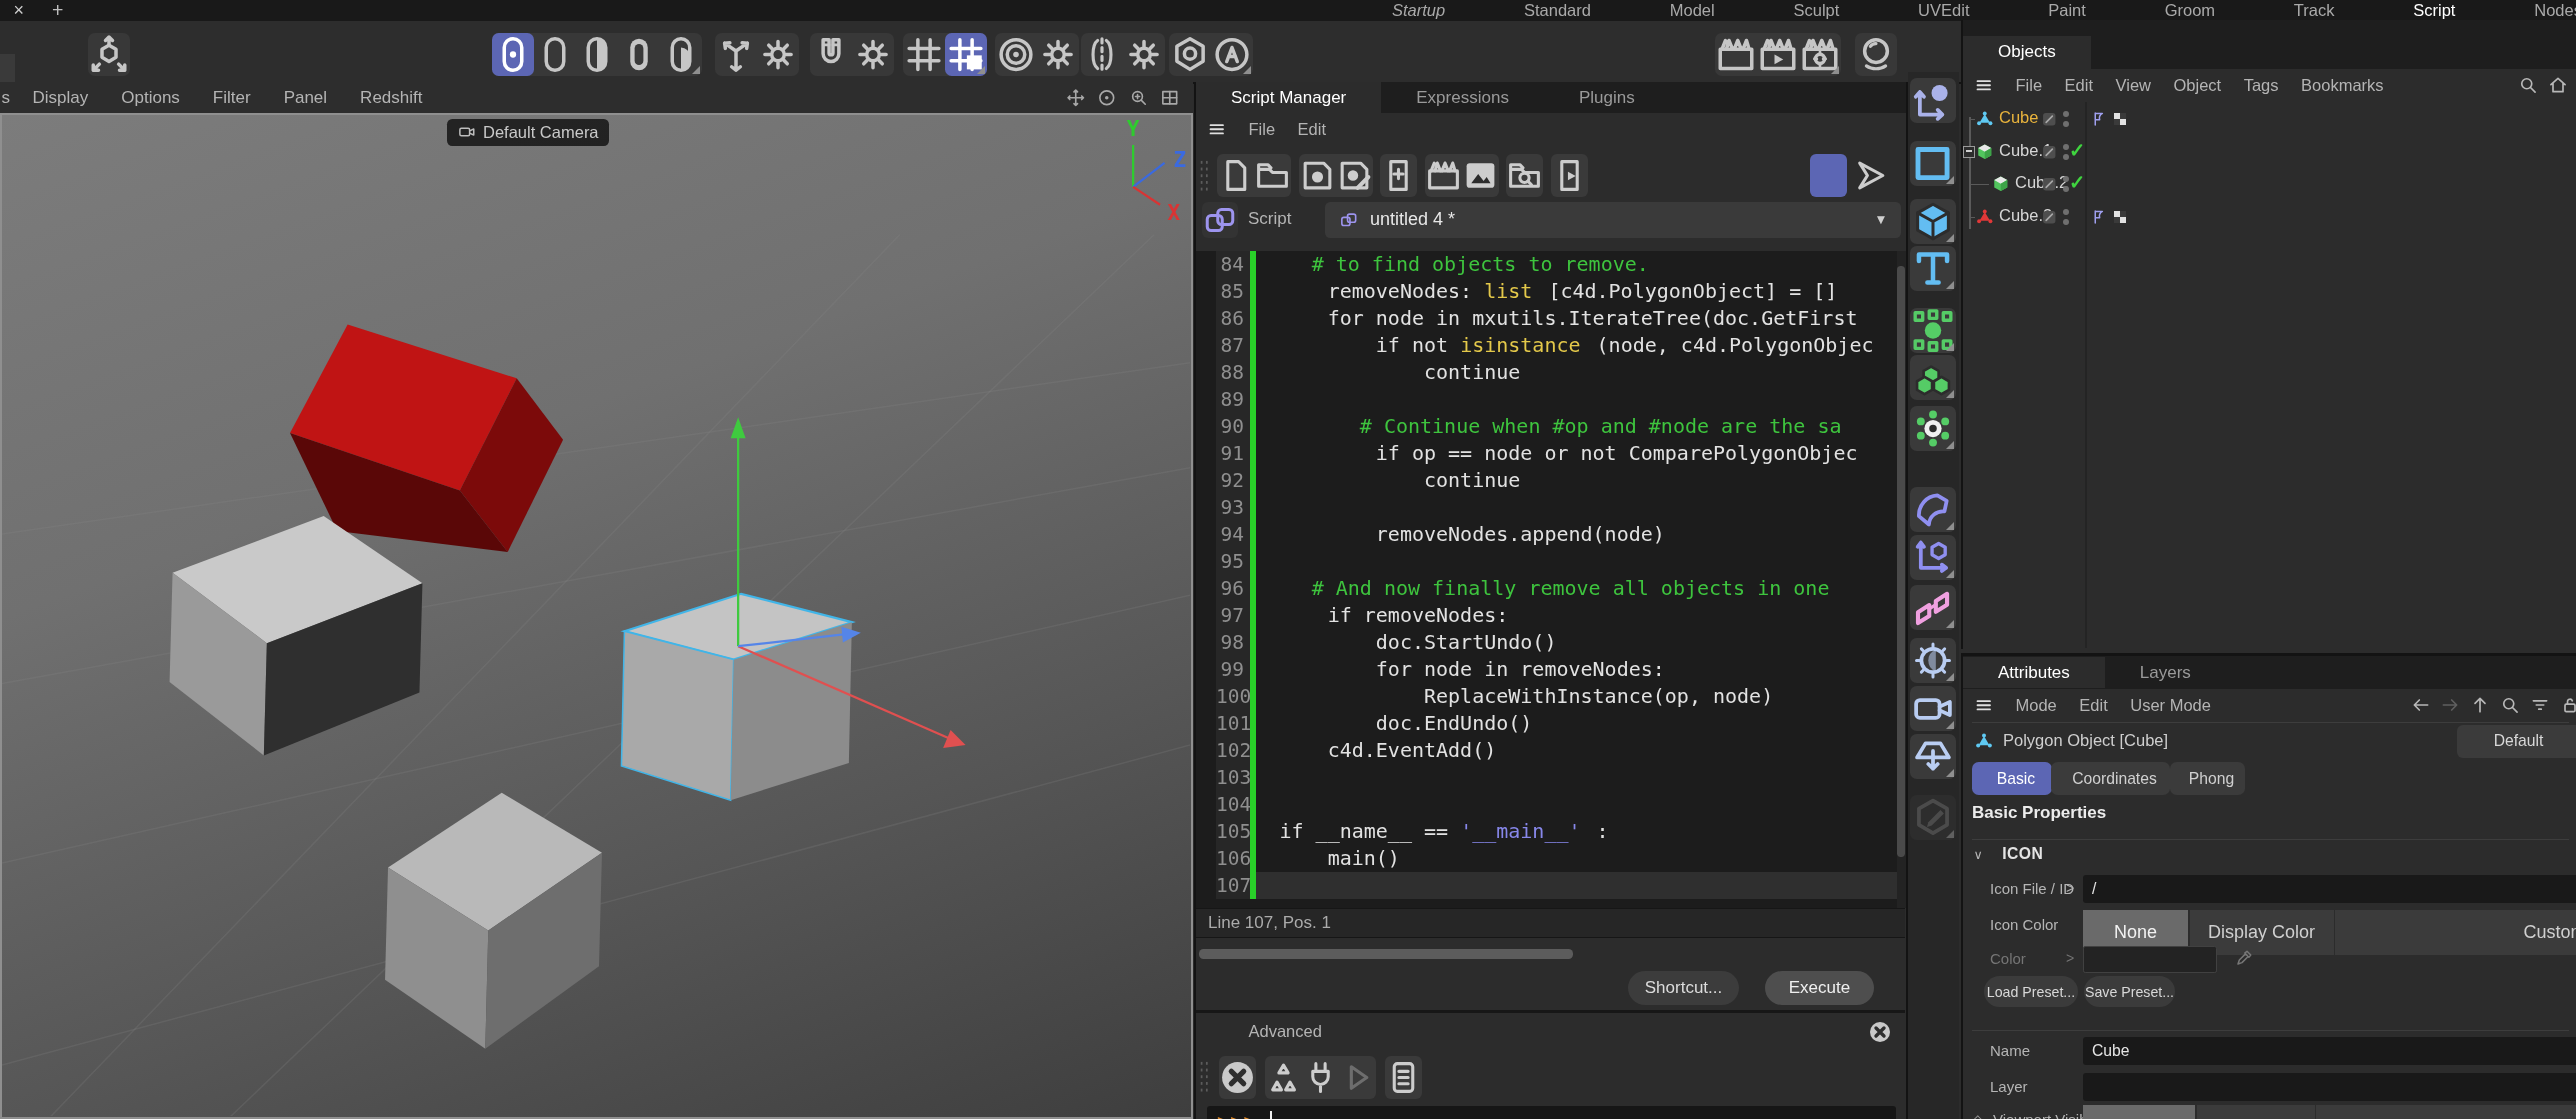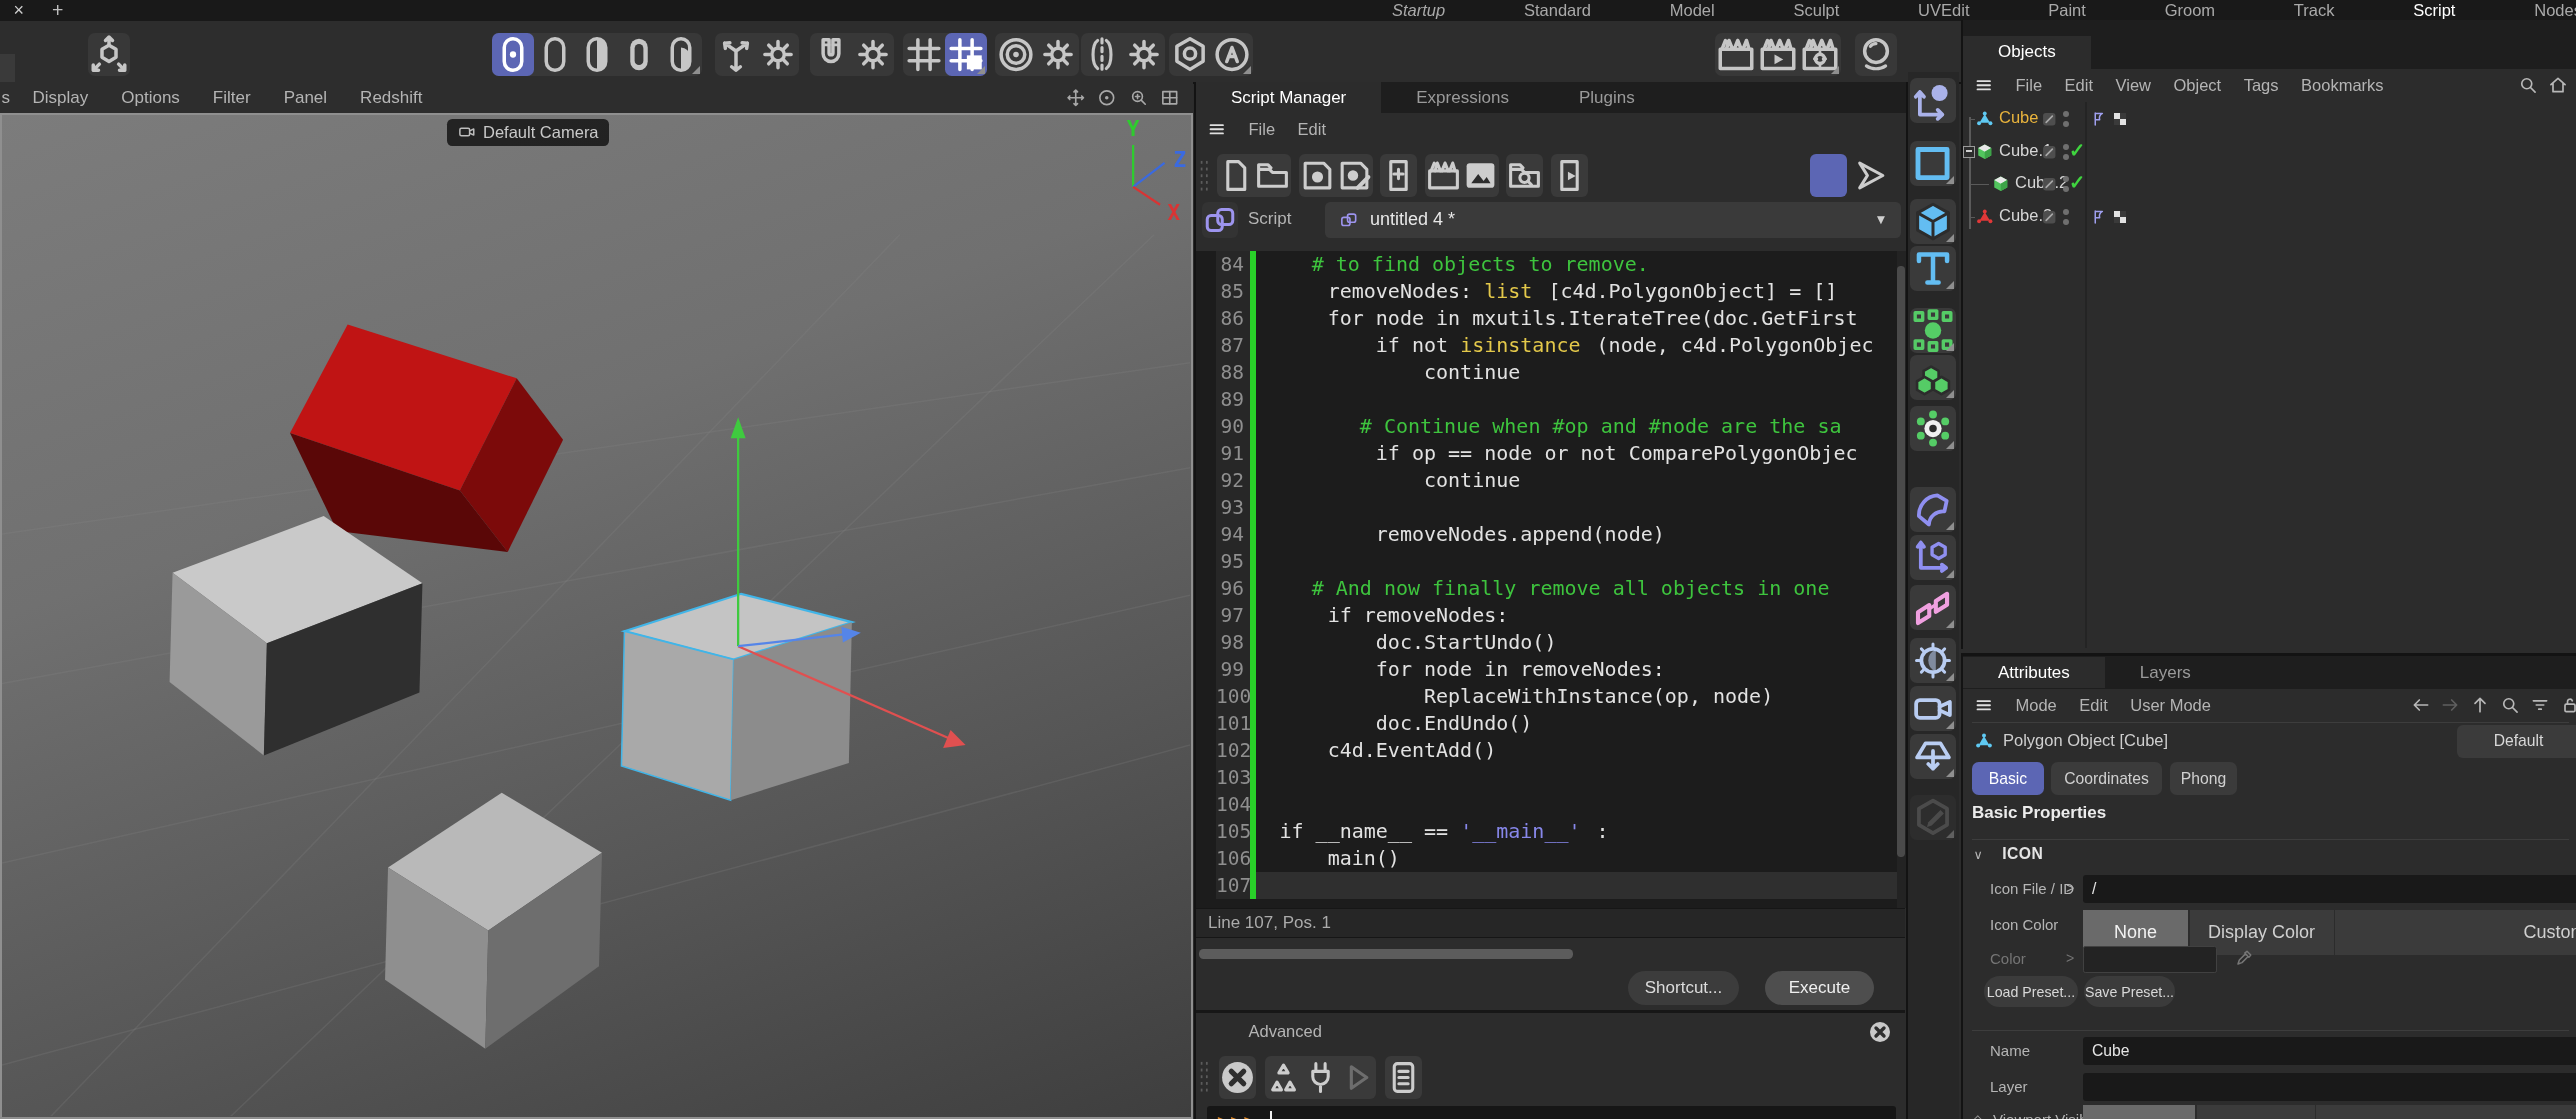--- a/index.html
+++ b/index.html
@@ -107,21 +107,21 @@
   #attributes-panel{left:1961px;top:653px;width:615px;height:467px;background:#2c2c2c;border-left:2.2px solid #131313;border-top:3px solid #131313;box-sizing:border-box;overflow:hidden;}
   #attr-tabstrip{top:0;height:33px;background:#1e1e1e;}
   #attr-menurow{top:33px;}
   .attr-nav{position:absolute;top:39px;width:20px;height:20px;color:#b8b8b8;}
   .attr-nav.dim{color:#5f5f5f;}
   #attr-header{left:0;top:67px;width:615px;height:36px;}
   #attr-header .hic{position:absolute;left:10.5px;top:7.5px;width:20px;height:20px;color:#5fc9f2;}
   #attr-header .ht{position:absolute;left:40px;top:8.2px;font-size:16.5px;color:#cfcfcf;}
   #attr-default{left:494px;top:1.5px;width:123px;height:33px;background:#3b3b3b;border-radius:6px 0 0 6px;
                 display:flex;align-items:center;justify-content:center;font-size:15.7px;color:#d8d8d8;}
-  .chip{position:absolute;top:106px;height:33px;border-radius:6.7px;background:#3b3b3b;display:flex;align-items:center;justify-content:center;font-size:15.7px;color:#d0d0d0;}
+  .chip{position:absolute;top:106px;height:33px;border-radius:6.7px;background:#3b3b3b;display:flex;align-items:center;justify-content:center;font-size:15.7px;color:#d0d0d0;padding-left:8px;}
   .chip.active{background:#5c66b4;color:#fff;}
   #attr-bp{left:9px;top:147px;font-size:17px;font-weight:bold;color:#ececec;}
   .adiv{position:absolute;left:9px;width:597px;height:0.7px;background:#3d3d3d;}
   #icon-hdr{left:10.5px;top:189px;display:flex;align-items:center;gap:19.5px;}
   #icon-hdr .chv{font-size:12.7px;color:#b5b5b5;}
   #icon-hdr .gt{font-size:15.7px;font-weight:bold;color:#e4e4e4;letter-spacing:0.4px;}
   .arow{position:absolute;left:0;width:615px;height:33px;}
   .alabel{position:absolute;left:27px;top:6.7px;font-size:15px;color:#b5b5b5;white-space:nowrap;}
   .alabel.dim{color:#757575;}
   .aarrow{position:absolute;left:103px;top:6.7px;font-size:14.2px;color:#b5b5b5;}

